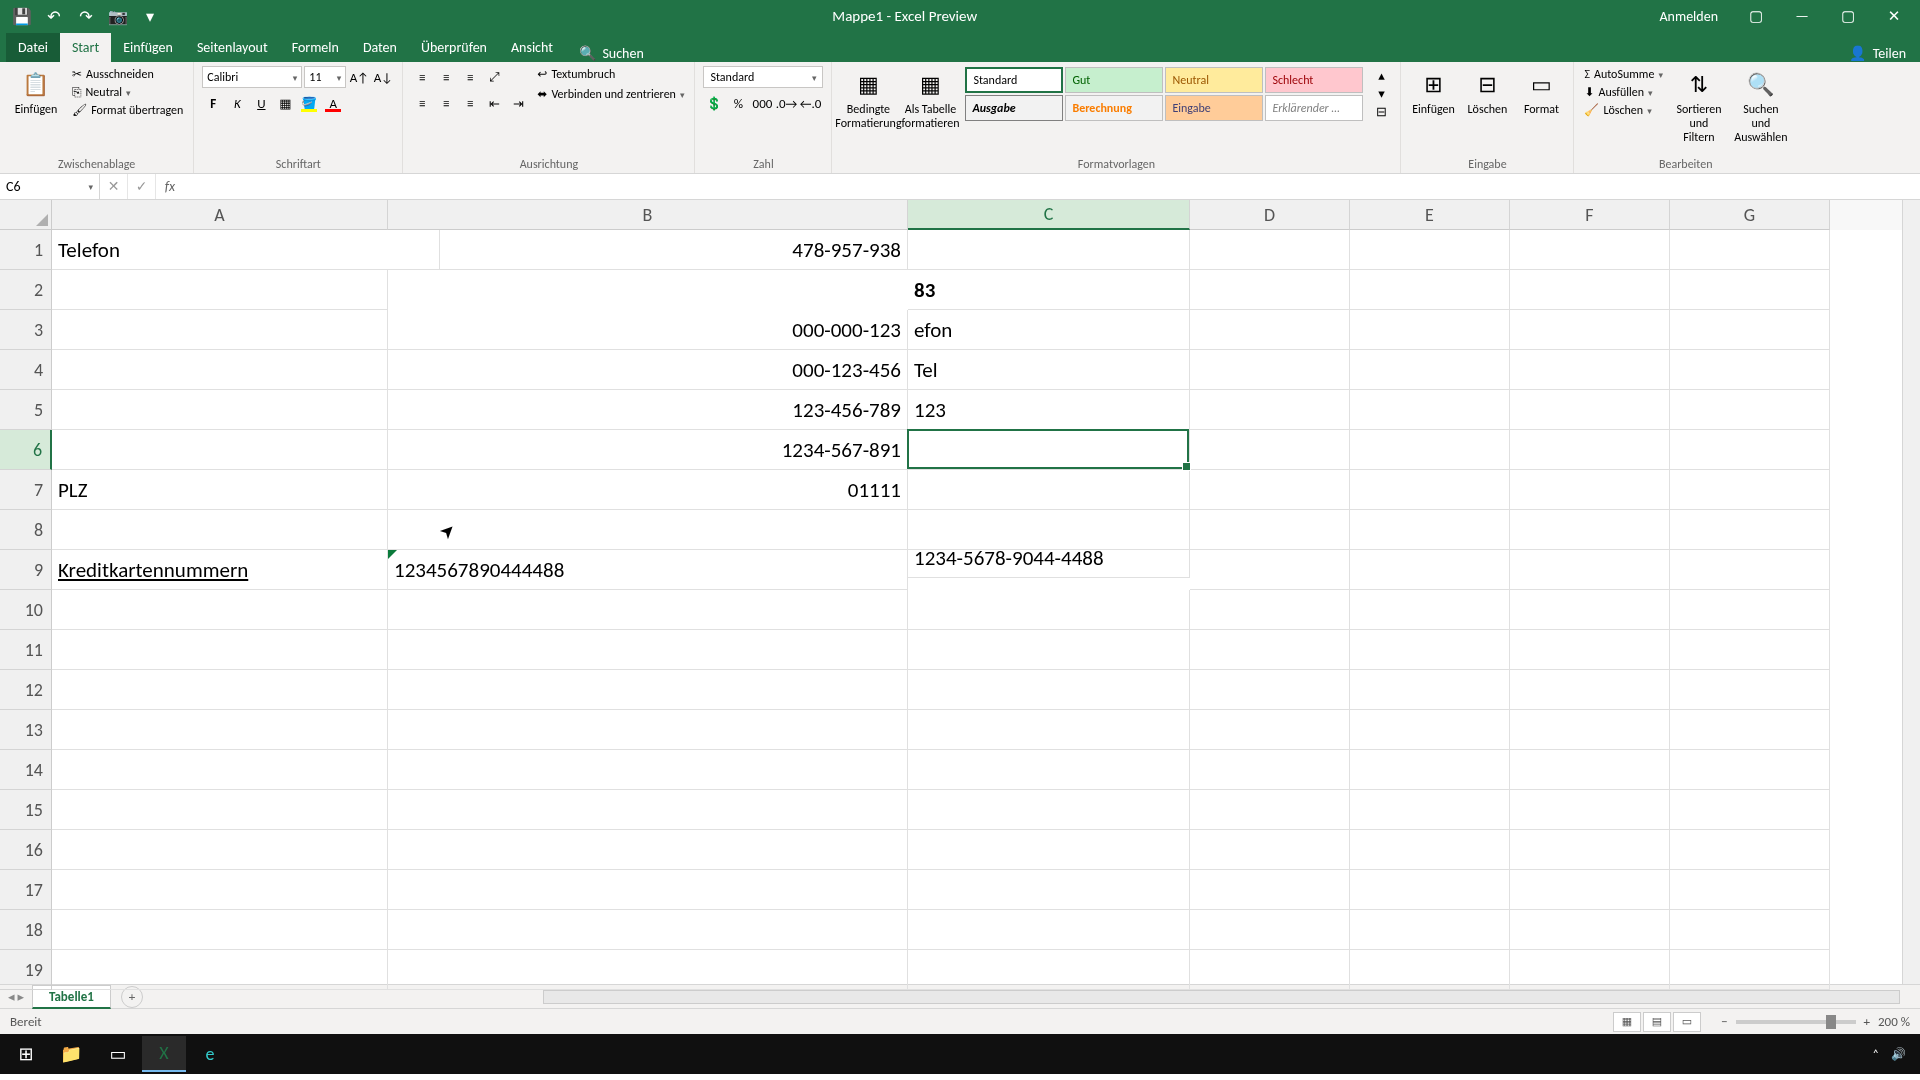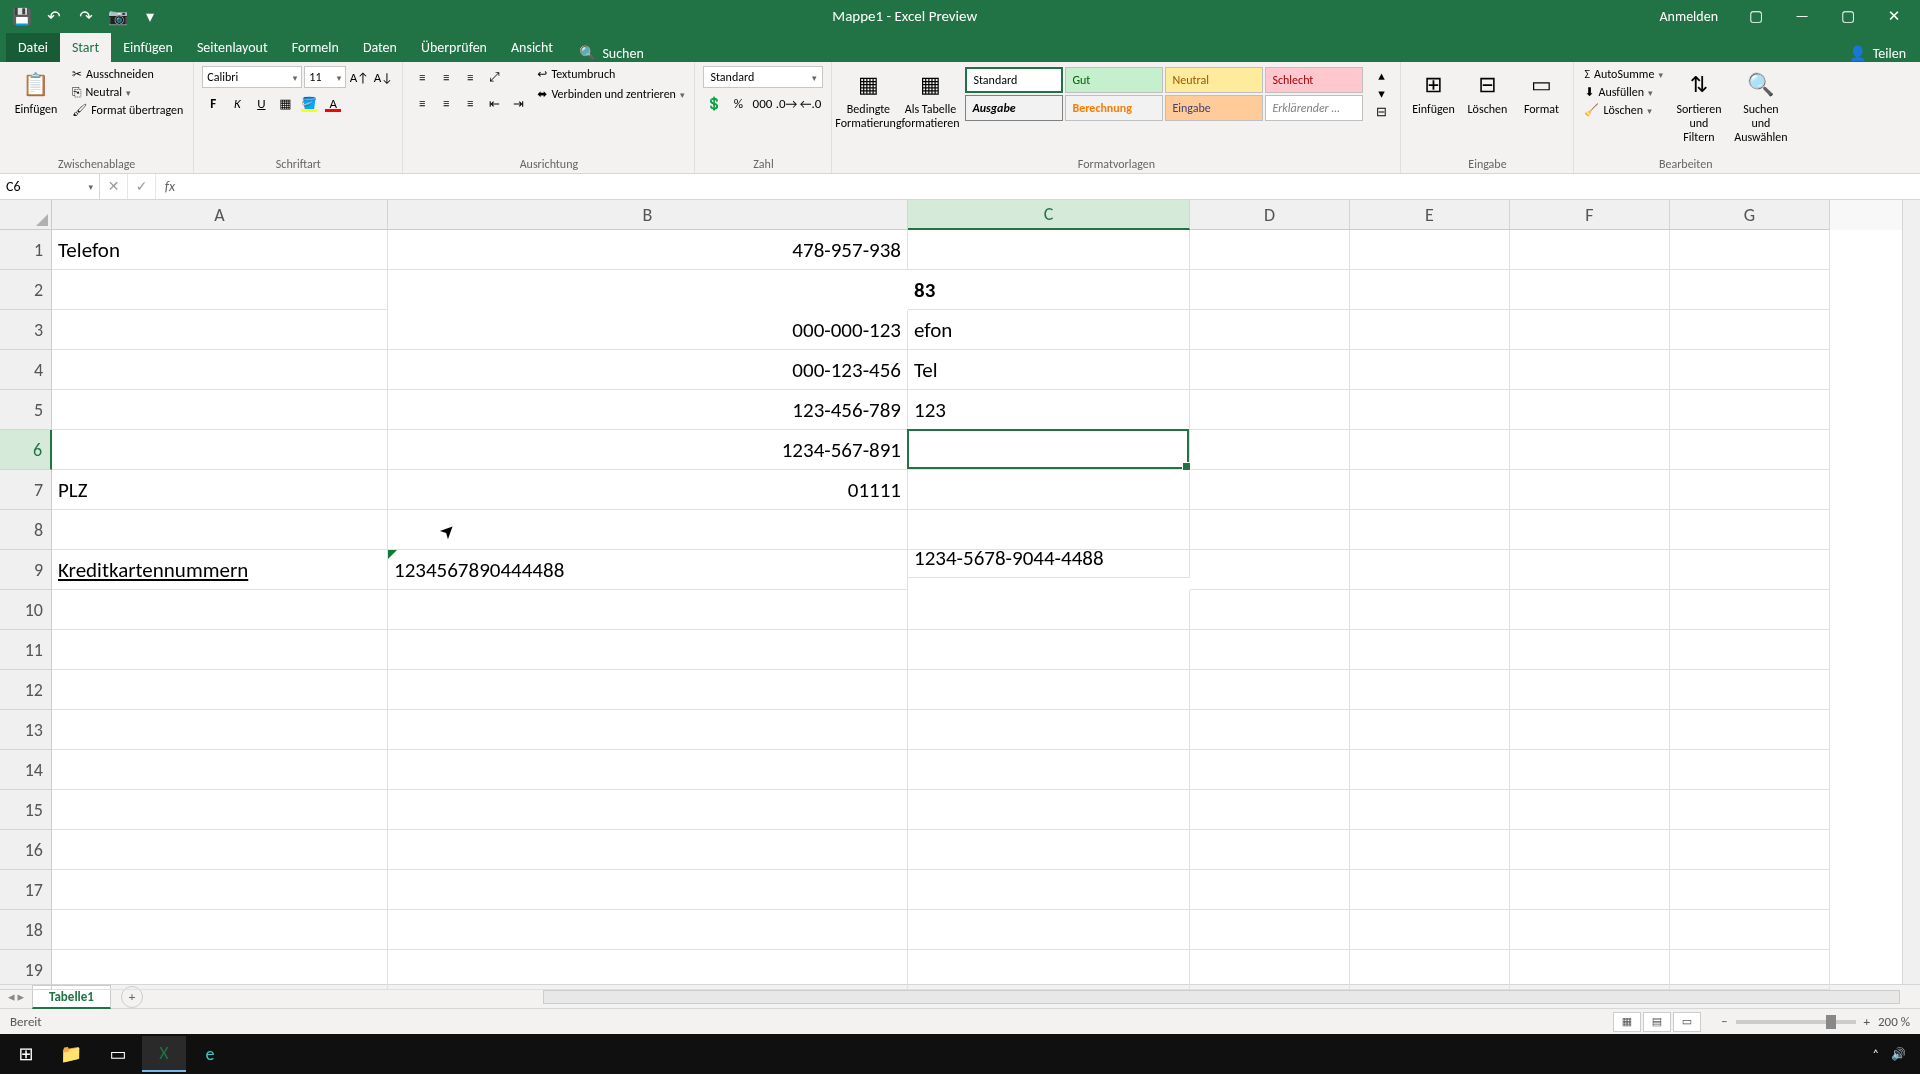--- a/index.html
+++ b/index.html
@@ -359,21 +359,21 @@
       <div class="rowhead">12</div>
       <div class="rowhead">13</div>
       <div class="rowhead">14</div>
       <div class="rowhead">15</div>
       <div class="rowhead">16</div>
       <div class="rowhead">17</div>
       <div class="rowhead">18</div>
       <div class="rowhead">19</div>
     </div>
   <div class="cells" id="cells">
-      <div class="cell left" style="left: 0px; top: 0px; width: 336px; height: 40px;">Telefon</div>
+      <div class="cell left" style="left: 0px; top: 0px; width: 388px; height: 40px;">Telefon</div>
       <div class="cell right" style="left: 336px; top: 0px; width: 520px; height: 40px;">478-957-938</div>
       <div class="cell" style="left: 856px; top: 0px; width: 282px; height: 40px;"></div>
       <div class="cell" style="left: 1138px; top: 0px; width: 160px; height: 40px;"></div>
       <div class="cell" style="left: 1298px; top: 0px; width: 160px; height: 40px;"></div>
       <div class="cell" style="left: 1458px; top: 0px; width: 160px; height: 40px;"></div>
       <div class="cell" style="left: 1618px; top: 0px; width: 160px; height: 40px;"></div>
       <div class="cell" style="left: 0px; top: 40px; width: 336px; height: 40px;"></div>
       <div class="cell left" style="left: 856px; top: 40px; width: 282px; height: 40px; font-weight: bold;">83</div>
       <div class="cell" style="left: 1138px; top: 40px; width: 160px; height: 40px;"></div>
       <div class="cell" style="left: 1298px; top: 40px; width: 160px; height: 40px;"></div>

